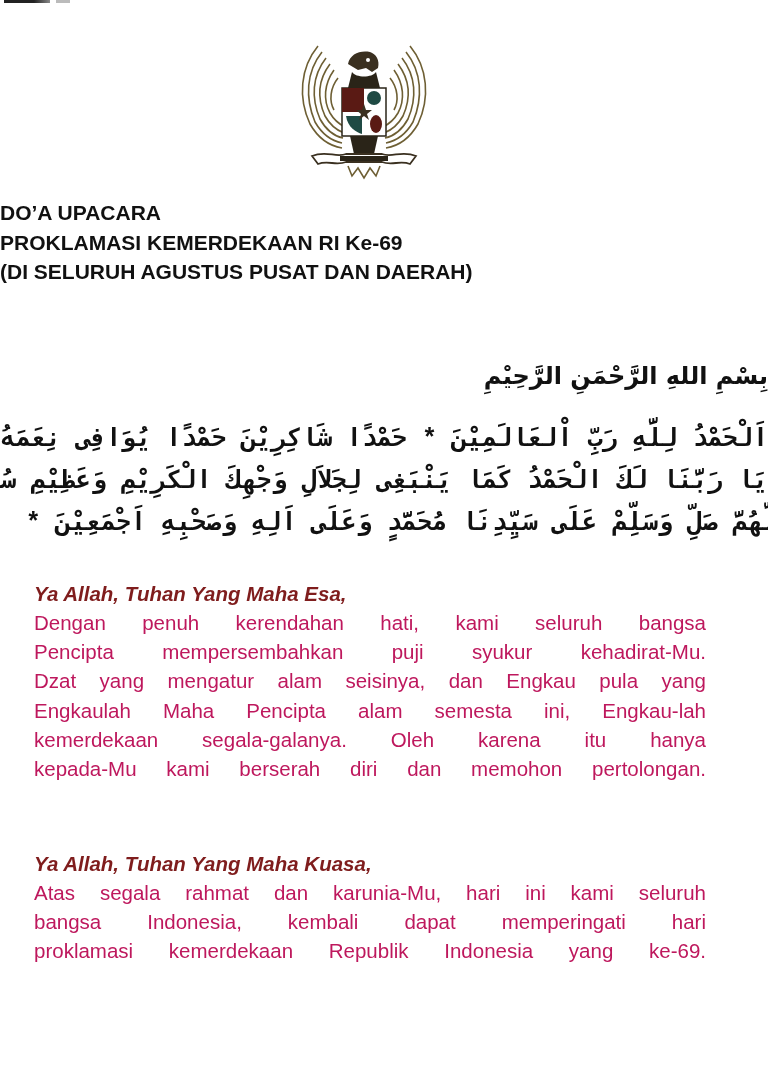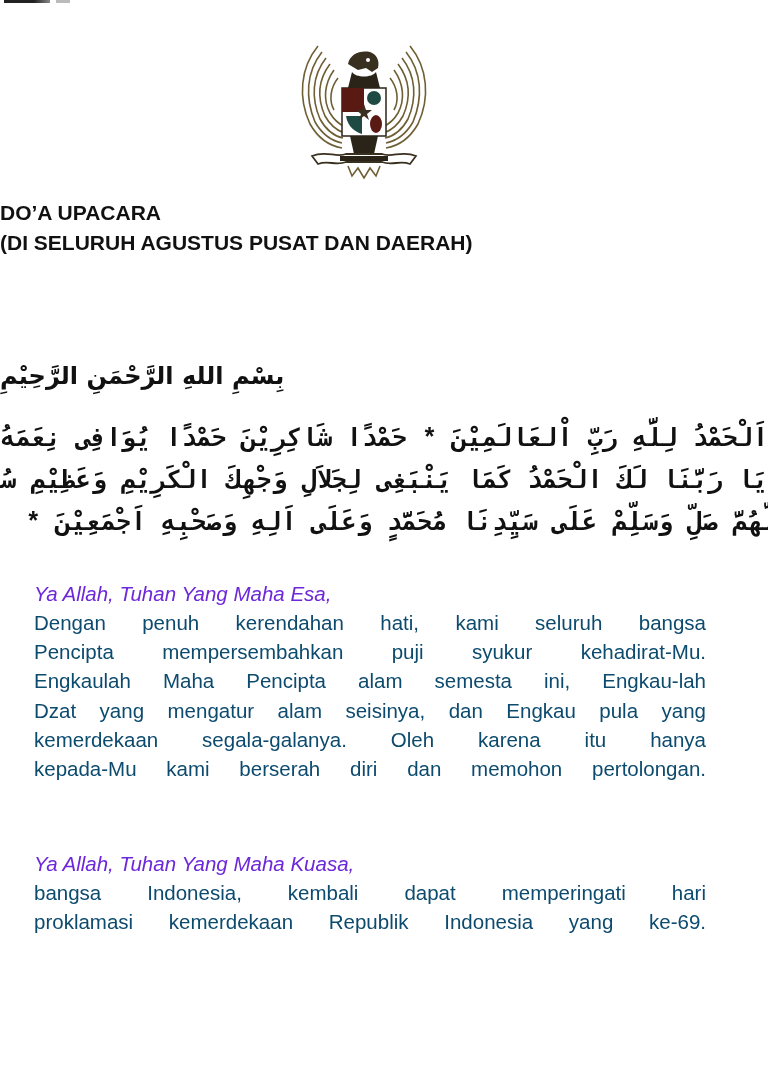--- a/index.html
+++ b/index.html
@@ -47,52 +47,52 @@
       font-weight: bold;
       font-size: 21px;
       line-height: 29.5px;
       color: #111;
     }
     .title-block div { white-space: nowrap; }
     .arabic {
       position: absolute;
       left: 0;
       width: 768px;
-      text-align: left;
+      text-align: right;
       direction: rtl;
       font-family: "DejaVu Sans", sans-serif;
       font-weight: bold;
       color: #111;
       white-space: nowrap;
     }
     .basmala { top: 362px; font-size: 24px; }
     .ar-line { font-size: 25px; font-family: Liberation Mono, monospace; }
     .ar1 { top: 423px; }
     .ar2 { top: 465px; }
     .ar3 { top: 507px; padding-left: 40px; }
 
     .section {
       position: absolute;
       left: 34px;
       width: 672px;
     }
     .heading {
-      font-weight: normal;
+      font-weight: bold;
       font-style: italic;
       font-size: 20.5px;
       line-height: 28px;
-      color: #6d28d9;
+      color: #7f1d1d;
     }
     .para-line {
       font-size: 20.5px;
       line-height: 29.2px;
       text-align: justify;
       text-align-last: justify;
       white-space: nowrap;
-      color: #0c4a6e;
+      color: #be185d;
     }
     .sec1 { top: 580px; }
     .sec2 { top: 810px; margin-top: 40px; }
   </style>
 </head>
 <body>
 
 <div class="scan-mark"></div>
 <div class="scan-mark2"></div>
 
@@ -131,35 +131,37 @@
 
     <path d="M16 118 C30 112, 40 120, 50 116 L86 116 C96 120, 106 112, 120 118 L114 126 C104 122, 96 128, 86 124 L50 124 C40 128, 32 122, 22 126 Z" fill="none" stroke="#3a3020" stroke-width="1.8"></path>
     <rect x="44" y="118" width="48" height="5" fill="#2a2418"></rect>
 
     <path d="M52 128 L56 138 L62 130 L68 140 L74 130 L80 138 L84 128" fill="none" stroke="#6e5f34" stroke-width="1.6"></path>
   </svg>
 </div>
 
 <div class="title-block">
   <div>DO’A UPACARA</div>
+  <div>PROKLAMASI KEMERDEKAAN RI Ke-69</div>
   <div>(DI SELURUH AGUSTUS PUSAT DAN DAERAH)</div>
 </div>
 
 <div class="arabic basmala">بِسْمِ اللهِ الرَّحْمَنِ الرَّحِيْمِ</div>
 <div class="arabic ar-line ar1">اَلْحَمْدُ لِلَّهِ رَبِّ اْلعَالَمِيْنَ * حَمْدًا شَاكِرِيْنَ حَمْدًا يُوَافِى نِعَمَهُ وَيُكَافِى مَزِيْدَهُ،</div>
 <div class="arabic ar-line ar2">يَا رَبَّنَا لَكَ الْحَمْدُ كَمَا يَنْبَغِى لِجَلاَلِ وَجْهِكَ الْكَرِيْمِ وَعَظِيْمِ سُلْطَانِكَ *</div>
 <div class="arabic ar-line ar3">اَللَّهُمَّ صَلِّ وَسَلِّمْ عَلَى سَيِّدِنَا مُحَمَّدٍ وَعَلَى اَلِهِ وَصَحْبِهِ اَجْمَعِيْنَ *</div>
 
 <div class="section sec1">
   <div class="heading">Ya Allah, Tuhan Yang Maha Esa,</div>
   <div class="para-line">Dengan penuh kerendahan hati, kami seluruh bangsa</div>
   <div class="para-line">Pencipta mempersembahkan puji syukur kehadirat-Mu.</div>
+  <div class="para-line">Dzat yang mengatur alam seisinya, dan Engkau pula yang</div>
   <div class="para-line">Engkaulah Maha Pencipta alam semesta ini, Engkau-lah</div>
-  <div class="para-line">Dzat yang mengatur alam seisinya, dan Engkau pula yang</div>
   <div class="para-line">kemerdekaan segala-galanya. Oleh karena itu hanya</div>
   <div class="para-line">kepada-Mu kami berserah diri dan memohon pertolongan.</div>
 </div>
 
 <div class="section sec2">
   <div class="heading">Ya Allah, Tuhan Yang Maha Kuasa,</div>
+  <div class="para-line">Atas segala rahmat dan karunia-Mu, hari ini kami seluruh</div>
   <div class="para-line">bangsa Indonesia, kembali dapat memperingati hari</div>
   <div class="para-line">proklamasi kemerdekaan Republik Indonesia yang ke-69.</div>
 </div>
 
 </body></html>

